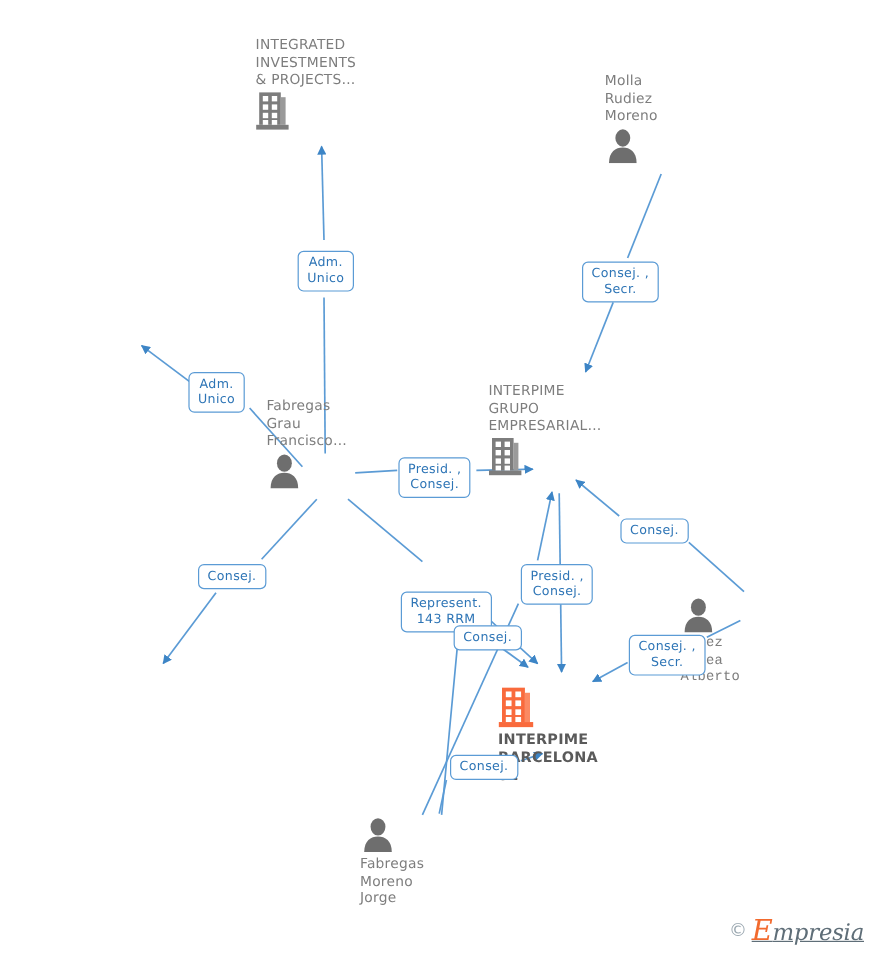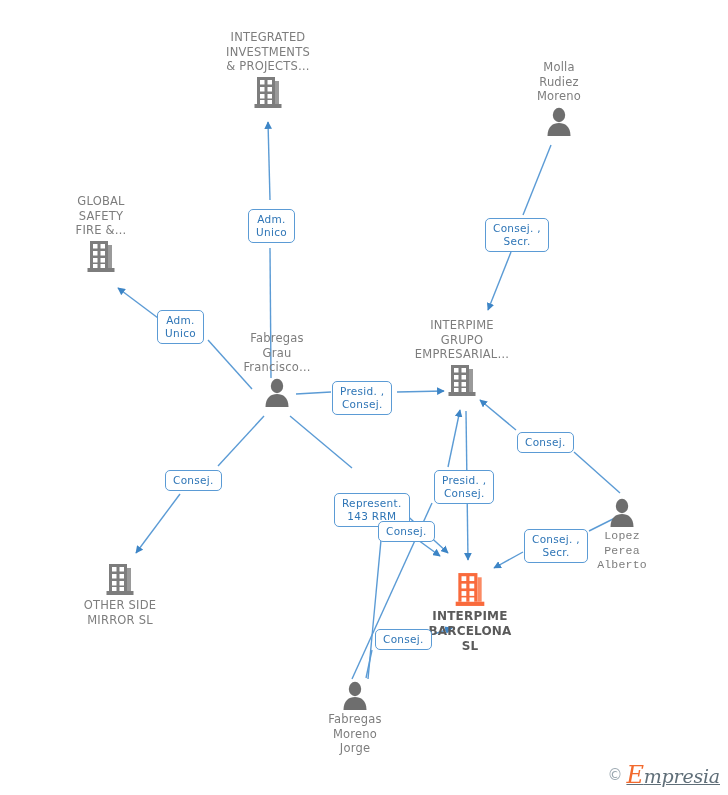--- a/index.html
+++ b/index.html
@@ -27,21 +27,20 @@
     width: 728px;
     height: 795px;
     pointer-events: none;
   }
 
   
   .node {
     position: absolute;
     width: 110px;
     margin-left: -55px;
-    text-align: center;
     z-index: 3;
   }
   .node .icon-wrap {
     display: block;
     line-height: 0;
   }
   .node .label {
     display: block;
     font-size: 11.5px;
     line-height: 14.5px;
@@ -173,105 +172,66 @@
         <rect x="6" y="11" width="4.5" height="4.5" fill="#ffffff"></rect>
         <rect x="13.5" y="11" width="4.5" height="4.5" fill="#ffffff"></rect>
         <rect x="6" y="18" width="4.5" height="4.5" fill="#ffffff"></rect>
         <rect x="13.5" y="18" width="4.5" height="4.5" fill="#ffffff"></rect>
         <rect x="6" y="24" width="4.5" height="4" fill="#ffffff"></rect>
         <rect x="13.5" y="24" width="4.5" height="4" fill="#ffffff"></rect>
       </svg>
     </span>
   </div>
 
-  <div class="node company label-above" style="left:101px; top:194px;">
-    <span class="label">GLOBAL
-SAFETY
-FIRE &amp;…</span>
+
+  <div class="node person label-above" style="left:559px; top:60px;">
+    <span class="label">Molla
+Rudiez
+Moreno</span>
+    <span class="icon-wrap">
+      <svg width="30" height="30" viewBox="0 0 30 30" xmlns="http://www.w3.org/2000/svg">
+        <ellipse cx="15" cy="9" rx="6.2" ry="7.2" fill="#6e6e6e"></ellipse>
+        <path d="M3.5 30 C3.5 20.5 9 17 15 17 C21 17 26.5 20.5 26.5 30 Z" fill="#6e6e6e"></path>
+      </svg>
+    </span>
+  </div>
+
+  <div class="node company label-above" style="left:462px; top:318px;">
+    <span class="label">INTERPIME
+GRUPO
+EMPRESARIAL…</span>
     <span class="icon-wrap">
       <svg width="28" height="33" viewBox="0 0 28 33" xmlns="http://www.w3.org/2000/svg">
         <rect x="3" y="1" width="18" height="27" fill="#7d7d7d"></rect>
         <rect x="21" y="5" width="4" height="23" fill="#9a9a9a"></rect>
         <rect x="0.5" y="28" width="27" height="4" fill="#7d7d7d"></rect>
         <rect x="6" y="4" width="4.5" height="4.5" fill="#ffffff"></rect>
         <rect x="13.5" y="4" width="4.5" height="4.5" fill="#ffffff"></rect>
         <rect x="6" y="11" width="4.5" height="4.5" fill="#ffffff"></rect>
         <rect x="13.5" y="11" width="4.5" height="4.5" fill="#ffffff"></rect>
         <rect x="6" y="18" width="4.5" height="4.5" fill="#ffffff"></rect>
         <rect x="13.5" y="18" width="4.5" height="4.5" fill="#ffffff"></rect>
         <rect x="6" y="24" width="4.5" height="4" fill="#ffffff"></rect>
         <rect x="13.5" y="24" width="4.5" height="4" fill="#ffffff"></rect>
       </svg>
     </span>
   </div>
 
-  <div class="node person label-above" style="left:559px; top:60px;">
-    <span class="label">Molla
-Rudiez
-Moreno</span>
-    <span class="icon-wrap">
-      <svg width="30" height="30" viewBox="0 0 30 30" xmlns="http://www.w3.org/2000/svg">
-        <ellipse cx="15" cy="9" rx="6.2" ry="7.2" fill="#6e6e6e"></ellipse>
-        <path d="M3.5 30 C3.5 20.5 9 17 15 17 C21 17 26.5 20.5 26.5 30 Z" fill="#6e6e6e"></path>
-      </svg>
-    </span>
-  </div>
-
-  <div class="node company label-above" style="left:462px; top:318px;">
-    <span class="label">INTERPIME
-GRUPO
-EMPRESARIAL…</span>
-    <span class="icon-wrap">
-      <svg width="28" height="33" viewBox="0 0 28 33" xmlns="http://www.w3.org/2000/svg">
-        <rect x="3" y="1" width="18" height="27" fill="#7d7d7d"></rect>
-        <rect x="21" y="5" width="4" height="23" fill="#9a9a9a"></rect>
-        <rect x="0.5" y="28" width="27" height="4" fill="#7d7d7d"></rect>
-        <rect x="6" y="4" width="4.5" height="4.5" fill="#ffffff"></rect>
-        <rect x="13.5" y="4" width="4.5" height="4.5" fill="#ffffff"></rect>
-        <rect x="6" y="11" width="4.5" height="4.5" fill="#ffffff"></rect>
-        <rect x="13.5" y="11" width="4.5" height="4.5" fill="#ffffff"></rect>
-        <rect x="6" y="18" width="4.5" height="4.5" fill="#ffffff"></rect>
-        <rect x="13.5" y="18" width="4.5" height="4.5" fill="#ffffff"></rect>
-        <rect x="6" y="24" width="4.5" height="4" fill="#ffffff"></rect>
-        <rect x="13.5" y="24" width="4.5" height="4" fill="#ffffff"></rect>
-      </svg>
-    </span>
-  </div>
-
   <div class="node person label-above" style="left:277px; top:331px;">
     <span class="label">Fabregas
 Grau
 Francisco…</span>
     <span class="icon-wrap">
       <svg width="30" height="30" viewBox="0 0 30 30" xmlns="http://www.w3.org/2000/svg">
         <ellipse cx="15" cy="9" rx="6.2" ry="7.2" fill="#6e6e6e"></ellipse>
         <path d="M3.5 30 C3.5 20.5 9 17 15 17 C21 17 26.5 20.5 26.5 30 Z" fill="#6e6e6e"></path>
       </svg>
     </span>
   </div>
 
-  <div class="node company label-below" style="left:120px; top:563px;">
-    <span class="icon-wrap">
-      <svg width="28" height="33" viewBox="0 0 28 33" xmlns="http://www.w3.org/2000/svg">
-        <rect x="3" y="1" width="18" height="27" fill="#7d7d7d"></rect>
-        <rect x="21" y="5" width="4" height="23" fill="#9a9a9a"></rect>
-        <rect x="0.5" y="28" width="27" height="4" fill="#7d7d7d"></rect>
-        <rect x="6" y="4" width="4.5" height="4.5" fill="#ffffff"></rect>
-        <rect x="13.5" y="4" width="4.5" height="4.5" fill="#ffffff"></rect>
-        <rect x="6" y="11" width="4.5" height="4.5" fill="#ffffff"></rect>
-        <rect x="13.5" y="11" width="4.5" height="4.5" fill="#ffffff"></rect>
-        <rect x="6" y="18" width="4.5" height="4.5" fill="#ffffff"></rect>
-        <rect x="13.5" y="18" width="4.5" height="4.5" fill="#ffffff"></rect>
-        <rect x="6" y="24" width="4.5" height="4" fill="#ffffff"></rect>
-        <rect x="13.5" y="24" width="4.5" height="4" fill="#ffffff"></rect>
-      </svg>
-    </span>
-    <span class="label">OTHER SIDE
-MIRROR SL</span>
-  </div>
 
   <div class="node person label-below" style="left:622px; top:497px;font-family:Liberation Mono, monospace;">
     <span class="icon-wrap">
       <svg width="30" height="30" viewBox="0 0 30 30" xmlns="http://www.w3.org/2000/svg">
         <ellipse cx="15" cy="9" rx="6.2" ry="7.2" fill="#6e6e6e"></ellipse>
         <path d="M3.5 30 C3.5 20.5 9 17 15 17 C21 17 26.5 20.5 26.5 30 Z" fill="#6e6e6e"></path>
       </svg>
     </span>
     <span class="label">Lopez
 Perea

